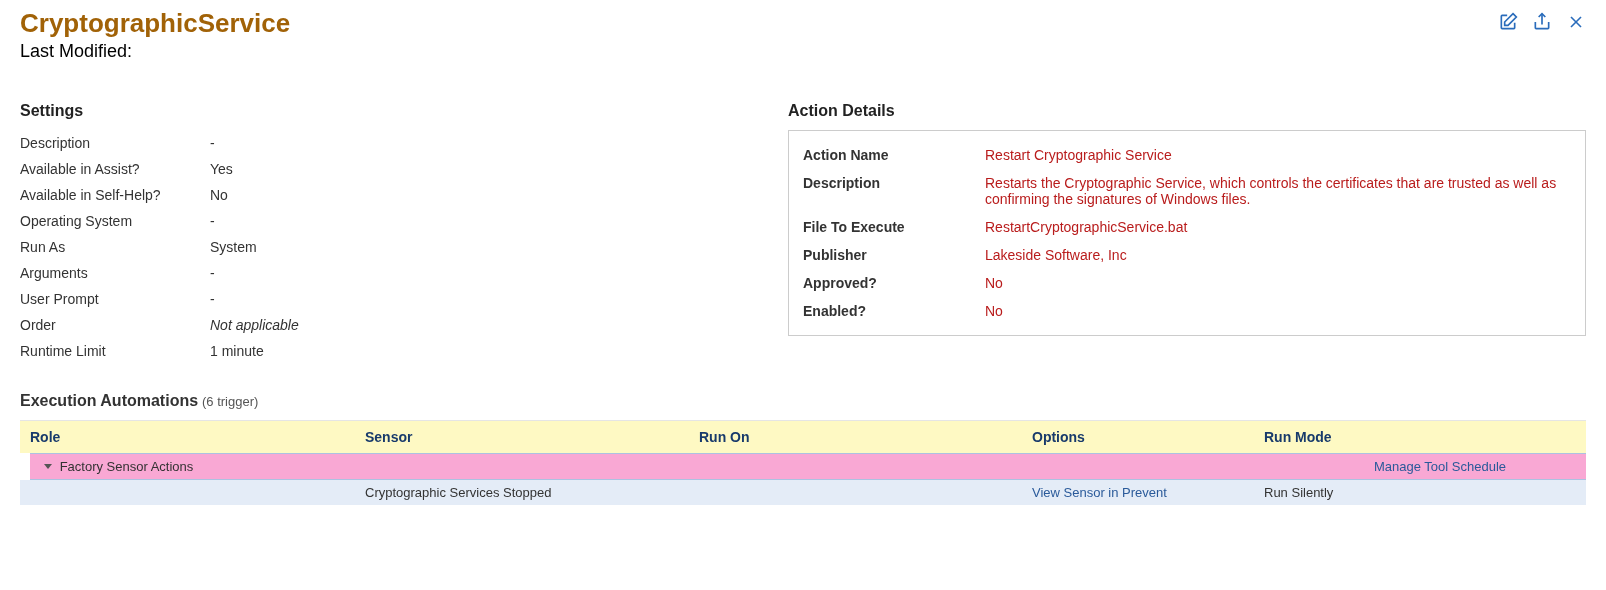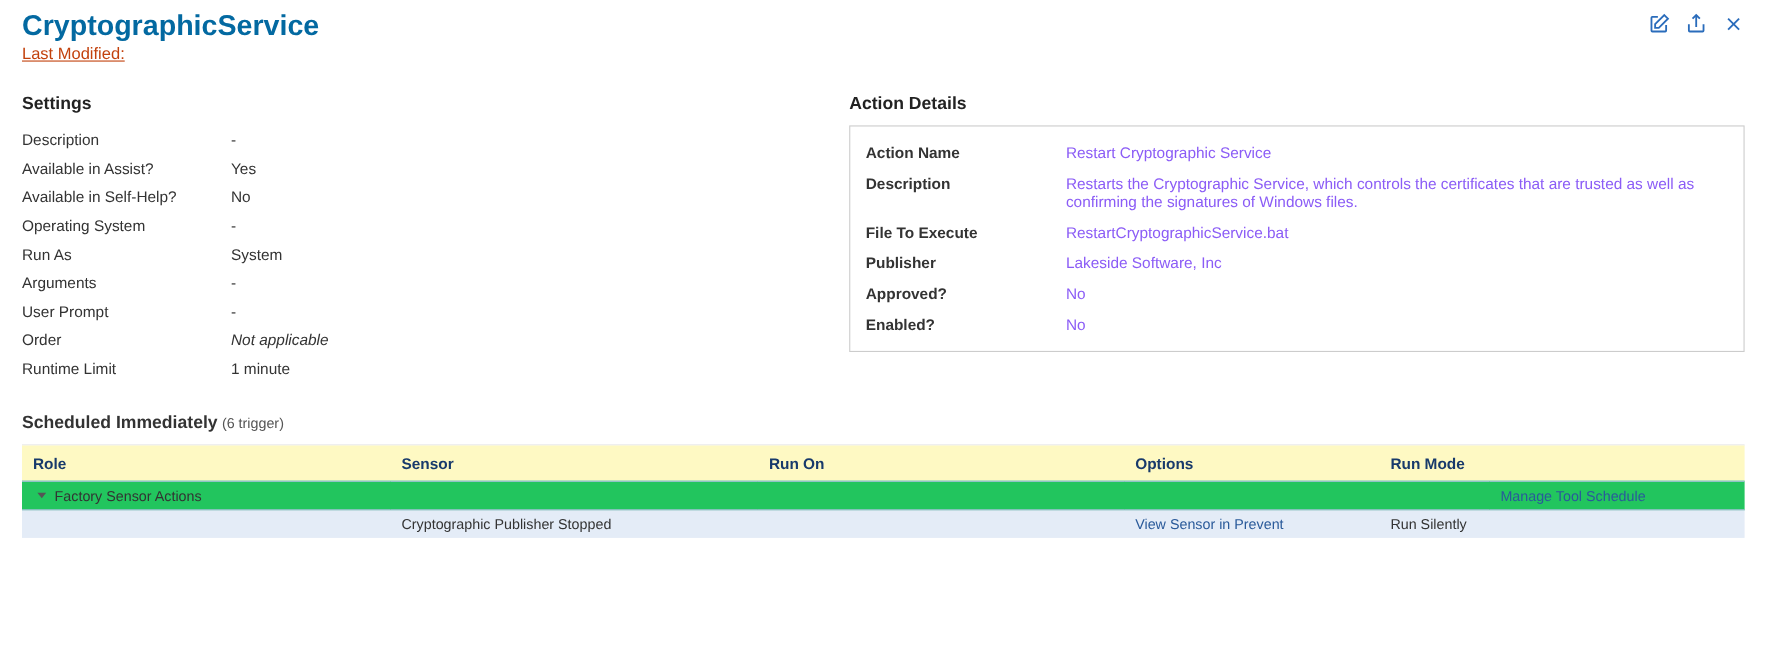--- a/index.html
+++ b/index.html
@@ -1,48 +1,48 @@
 <!DOCTYPE html>
 <html><head>
 <meta charset="utf-8">
 <style>
 * { box-sizing: border-box; margin: 0; padding: 0; }
 body { font-family: 'Segoe UI', Tahoma, sans-serif; font-size: 14px; color: #333; background: #fff; width: 1606px; }
 .page { padding: 8px 20px 0 20px; }
 .header-row { display: flex; justify-content: space-between; align-items: flex-start; }
 .title-block { }
-h1 { font-size: 26px; font-weight: 700; color: #0369a1; }
-.last-modified { font-size: 15px; color: #c2410c; margin-top: 2px; text-decoration: underline; }
+h1 { font-size: 26px; font-weight: 700; color: #a16207; }
+.last-modified { font-size: 18px; color: #000000; margin-top: 2px; }
 .header-icons { display: flex; gap: 14px; padding-top: 4px; }
 .header-icons svg { width: 20px; height: 20px; stroke: #2a6cbb; stroke-width: 2; fill: none; cursor: pointer; }
-.content-row { display: flex; gap: 0; margin-top: 28px; }
+.content-row { display: flex; gap: 16px; margin-top: 40px; }
 .settings-col { width: 752px; }
 .action-col { flex: 1; }
 h2 { font-size: 16px; font-weight: 700; color: #222; margin-bottom: 10px; }
 .kv-row { display: flex; padding: 5px 0; }
 .kv-label { width: 190px; color: #333; }
 .kv-value { color: #333; }
 .italic { font-style: italic; text-align: center; }
 .action-box { border: 1px solid #ccc; padding: 10px 14px; }
 .action-row { display: flex; padding: 6px 0; }
 .action-label { width: 182px; font-weight: 600; color: #333; }
-.action-value { flex: 1; color: #8b5cf6; }
+.action-value { flex: 1; color: #b91c1c; }
 .scheduled-block { margin-top: 28px; }
 .scheduled-title { font-size: 16px; font-weight: 700; display: inline; }
 .trigger-count { font-size: 13px; font-weight: 400; color: #555; }
 .grid { margin-top: 10px; border-top: 1px solid #e5e5e5; }
 .grid-head, .grid-row { display: flex; }
 .grid-head { background: #fef9c3; }
 .grid-head .cell { font-weight: 700; color: #183a6b; padding: 8px 10px; }
 .c-role { width: 335px; padding-left: 14px; }
 .c-sensor { width: 334px; }
 .c-runon { width: 333px; }
 .c-runmode { width: 332px; }
 .c-options { flex: 1; }
-.group-row { background: #22c55e; }
+.group-row { background: #f9a8d4; margin-left: 10px; }
 .group-row .cell { padding: 5px 10px; font-size: 13px; color: #333; border-top: 1px solid #acc2e1; border-bottom: 1px solid #acc2e1; }
 .group-row .c-role { padding-left: 14px; }
 .data-row { background: #e4ecf7; }
 .data-row .cell { padding: 5px 10px; font-size: 13px; color: #333; }
 .expand-caret { display: inline-block; width: 0; height: 0; border-left: 4px solid transparent; border-right: 4px solid transparent; border-top: 5px solid #555; margin-right: 4px; vertical-align: middle; transform: translateY(-1px); }
 .link-text { color: #2a5a9a; cursor: pointer; }
 .cell { }
 </style>
 </head>
 <body>
@@ -145,21 +145,21 @@
           </div>
         <div class="action-row">
             <div class="action-label">Enabled?</div>
             <div class="action-value">No</div>
           </div>
       </div>
     </div>
   </div>
 
   <div class="scheduled-block">
-    <span class="scheduled-title">Scheduled Immediately</span>
+    <span class="scheduled-title">Execution Automations</span>
     <span class="trigger-count">(6 trigger)</span>
 
     <div class="grid">
       <div class="grid-head">
         <div class="cell c-role">Role</div>
         <div class="cell c-sensor">Sensor</div>
         <div class="cell c-runon">Run On</div>
         <div class="cell c-options">Options</div>
         <div class="cell c-runmode">Run Mode</div>
       </div>
@@ -168,20 +168,20 @@
           <span class="expand-caret"></span>
           <span>Factory Sensor Actions</span>
         </div>
         <div class="cell c-sensor"></div>
         <div class="cell c-runon"></div>
         <div class="cell c-runmode"></div>
         <div class="cell c-options"><span class="link-text">Manage Tool Schedule</span></div>
       </div>
       <div class="grid-row data-row">
         <div class="cell c-role"></div>
-        <div class="cell c-sensor">Cryptographic Publisher Stopped</div>
+        <div class="cell c-sensor">Cryptographic Services Stopped</div>
         <div class="cell c-runon"></div>
         <div class="cell c-options"><span class="link-text">View Sensor in Prevent</span></div>
         <div class="cell c-runmode">Run Silently</div>
       </div>
     </div>
   </div>
 </div>
 
 </body></html>

